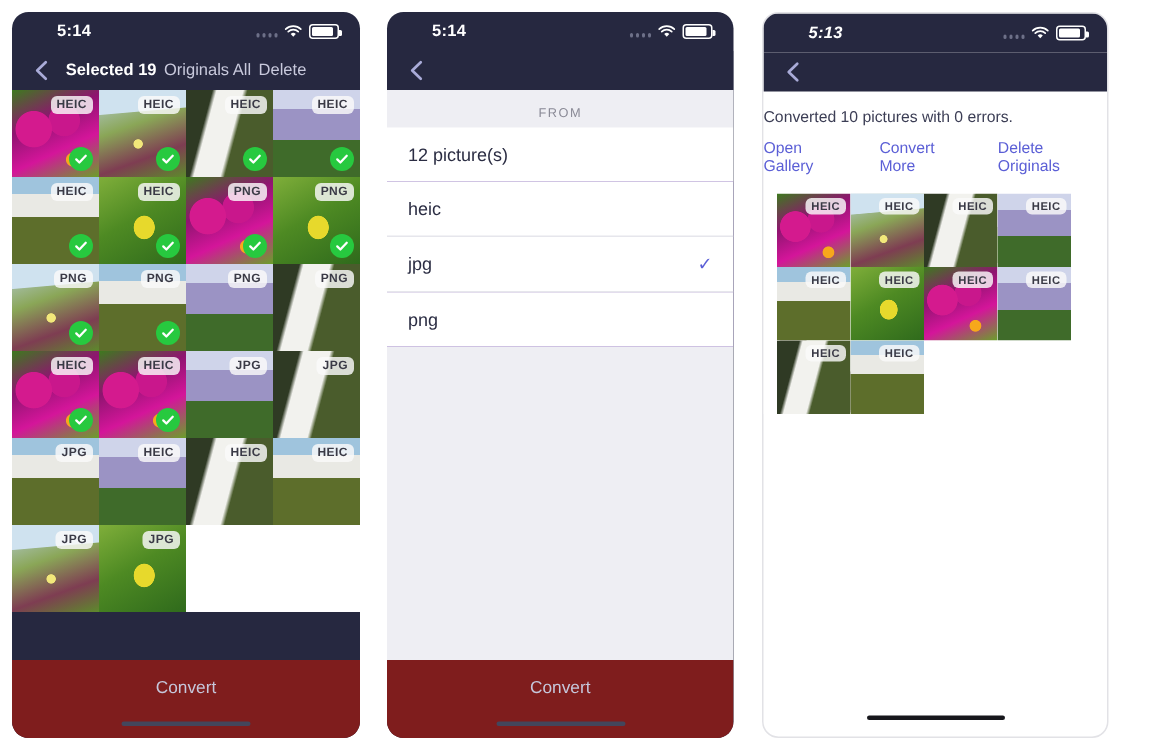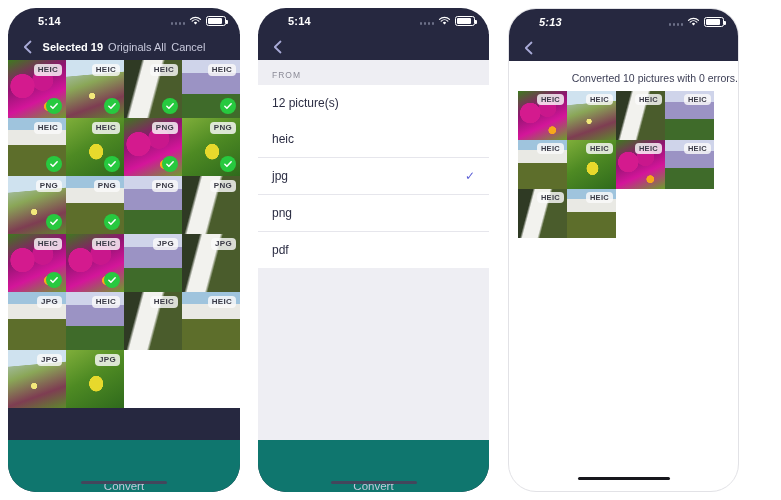--- a/index.html
+++ b/index.html
@@ -2,21 +2,21 @@
 <html><head>
 <meta charset="utf-8">
 <style>
   html,body{margin:0;padding:0;background:#ffffff;}
   body{width:781px;height:500px;position:relative;overflow:hidden;
        font-family:"Liberation Sans","DejaVu Sans",sans-serif;}
 
   .stage{position:absolute;inset:0;}
 
   
-  .phone{position:absolute;top:8px;height:484px;border-radius:28px;overflow:hidden;}
+  .phone{position:absolute;top:8px;height:484px;border-radius:11px;overflow:hidden;}
   .phone.dark{background:#262840;}
   .phone.light{background:#ffffff;border:1px solid #e2e2e6;box-sizing:border-box;}
 
   #phone1{left:8px;width:232px;}
   #phone2{left:258px;width:231px;}
   #phone3{left:508px;width:231px;}
 
   
   .statusbar{position:relative;height:26px;display:flex;align-items:center;
              padding:0 14px;color:#ffffff;}
@@ -55,41 +55,41 @@
          border-radius:4px;padding:1px 4px;font-size:8px;font-weight:bold;
          color:#3a3a46;letter-spacing:.3px;line-height:1.25;}
   #grid3 .badge{top:3px;right:3px;font-size:7.5px;}
   .check{position:absolute;right:4px;bottom:4px;width:16px;height:16px;
          border-radius:50%;background:#27c93f;display:flex;align-items:center;
          justify-content:center;}
   .check svg{width:10px;height:10px;}
 
   
   .bottombar{position:absolute;left:0;right:0;bottom:0;height:52px;
-             background:#0f766e;display:flex;align-items:flex-end;
+             background:#7f1d1d;display:flex;align-items:flex-start;
              justify-content:center;padding-top:13px;box-sizing:border-box;}
   .bottombar .label{color:#c6c7db;font-size:11.5px;}
   .homeind{position:absolute;left:50%;transform:translateX(-50%);bottom:8px;
            width:86px;height:3.5px;border-radius:2px;background:#43465c;}
   .homeind.onlight{background:#17171c;height:3.5px;width:92px;bottom:11px;}
 
   
   .listbody{position:absolute;left:0;right:0;top:52px;bottom:52px;
             background:#eeeef3;overflow:hidden;}
   .sechead{padding:10px 14px 5px;font-size:8.5px;color:#8a8a96;
-           letter-spacing:1px;background:#eeeef3;}
+           letter-spacing:1px;background:#eeeef3;text-align:center;}
   .row{background:#ffffff;padding:11px 14px;font-size:12px;color:#2b2d43;
        display:flex;align-items:center;border-bottom:1px solid #e6e6ec;}
   .row:last-child{border-bottom:none;}
   .row .tick{margin-left:auto;color:#5b5fd6;font-size:12px;font-weight:bold;}
   .rowgroup{background:#4c1d95;}
 
   
   .resultwrap{background:#ffffff;padding-top:11px;}
-  .resultmsg{text-align:right;font-size:10.5px;color:#3c3e55;}
+  .resultmsg{text-align:left;font-size:10.5px;color:#3c3e55;}
   .actions{display:flex;justify-content:center;gap:17px;margin-top:9px;
            margin-bottom:5px;}
   .actions a{font-size:10.5px;color:#5b5fd6;text-decoration:none;cursor:pointer;}
 </style>
 </head>
 <body>
 
 <div class="stage">
 
   <div class="phone dark" id="phone1">
@@ -112,21 +112,21 @@
             <span></span>
           </span>
       </div>
     </div>
 
     <div class="navbar dark">
       <svg class="back" viewBox="0 0 16 16">
         <path d="M10.5 2.5 4.8 8l5.7 5.5" stroke="#a9abd8" stroke-width="1.8" fill="none" stroke-linecap="round" stroke-linejoin="round"></path>
       </svg>
       <div class="navtitles">
-        <span class="sel">Selected 19</span><span class="act">Originals All</span><span class="act">Cancel</span>
+        <span class="sel">Selected 19</span><span class="act">Originals All</span><span class="act">Delete</span>
       </div>
     </div>
 
     <div class="gridwrap">
       <div class="grid" id="grid1">
           <div class="cell">
             <div class="ph" style="background-image: radial-gradient(circle at 70% 80%, rgb(247, 168, 27) 0px, rgb(247, 168, 27) 7%, transparent 8%), radial-gradient(circle at 25% 45%, rgb(212, 26, 142) 0px, rgb(212, 26, 142) 22%, transparent 23%), radial-gradient(circle at 60% 35%, rgb(201, 23, 140) 0px, rgb(201, 23, 140) 20%, transparent 21%), linear-gradient(155deg, rgb(61, 122, 30) 0%, rgb(143, 20, 112) 35%, rgb(212, 21, 154) 65%, rgb(106, 160, 42) 100%); background-size: cover;"></div>
             <div class="badge">HEIC</div>
             <div class="check">
               <svg viewBox="0 0 12 12">
@@ -321,23 +321,20 @@
           <div class="row">
             <span>heic</span>
           </div>
           <div class="row">
             <span>jpg</span>
             <span class="tick">✓</span>
           </div>
           <div class="row">
             <span>png</span>
           </div>
-          <div class="row">
-            <span>pdf</span>
-          </div>
         </div>
     </div>
 
     <div class="bottombar">
       <div class="label">Convert</div>
       <div class="homeind"></div>
     </div>
   </div>
 
   <div class="phone light" id="phone3">
@@ -363,20 +360,25 @@
     </div>
 
     <div class="navbar dark">
       <svg class="back" viewBox="0 0 16 16">
         <path d="M10.5 2.5 4.8 8l5.7 5.5" stroke="#a9abd8" stroke-width="1.8" fill="none" stroke-linecap="round" stroke-linejoin="round"></path>
       </svg>
     </div>
 
     <div class="resultwrap">
       <div class="resultmsg">Converted 10 pictures with 0 errors.</div>
+      <div class="actions" id="acts3">
+          <a>Open Gallery</a>
+          <a>Convert More</a>
+          <a>Delete Originals</a>
+        </div>
       <div class="grid" id="grid3">
           <div class="cell">
             <div class="ph" style="background-image: radial-gradient(circle at 70% 80%, rgb(247, 168, 27) 0px, rgb(247, 168, 27) 7%, transparent 8%), radial-gradient(circle at 25% 45%, rgb(212, 26, 142) 0px, rgb(212, 26, 142) 22%, transparent 23%), radial-gradient(circle at 60% 35%, rgb(201, 23, 140) 0px, rgb(201, 23, 140) 20%, transparent 21%), linear-gradient(155deg, rgb(61, 122, 30) 0%, rgb(143, 20, 112) 35%, rgb(212, 21, 154) 65%, rgb(106, 160, 42) 100%); background-size: cover;"></div>
             <div class="badge">HEIC</div>
           </div>
           <div class="cell">
             <div class="ph" style="background-image: linear-gradient(175deg, rgb(207, 226, 239) 0px, rgb(207, 226, 239) 26%, transparent 27%), radial-gradient(circle at 45% 62%, rgb(242, 232, 122) 0px, rgb(242, 232, 122) 6%, transparent 7%), linear-gradient(160deg, rgb(185, 207, 221) 0%, rgb(138, 166, 87) 40%, rgb(126, 61, 82) 72%, rgb(93, 138, 44) 100%); background-size: cover;"></div>
             <div class="badge">HEIC</div>
           </div>
           <div class="cell">

